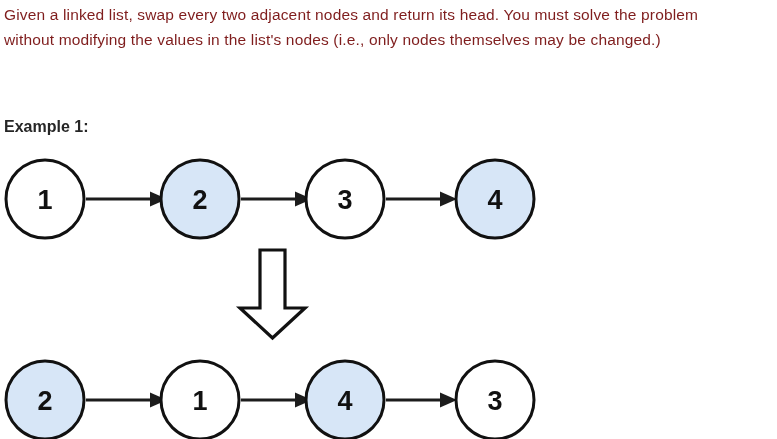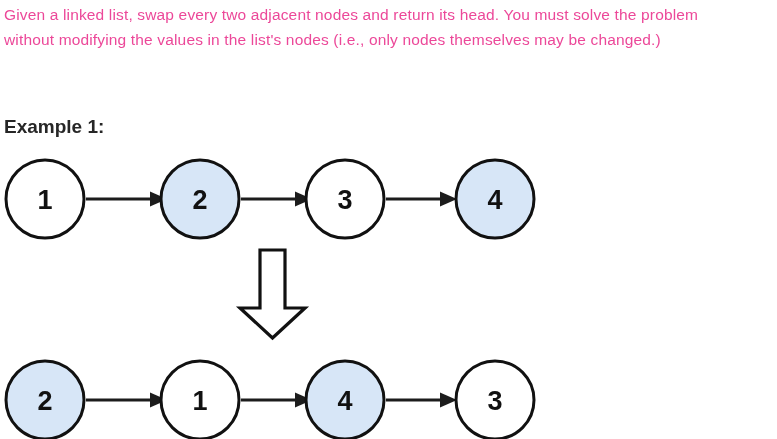--- a/index.html
+++ b/index.html
@@ -19,30 +19,30 @@
   }
 
   
   .problem-statement {
     position: absolute;
     left: 4px;
     top: 2px;
     width: 726px;
     font-size: 15.5px;
     line-height: 25px;
-    color: #ec4899;
+    color: #7f1d1d;
     letter-spacing: 0.01em;
   }
 
   
   .example-heading {
     position: absolute;
     left: 4px;
     top: 117px;
-    font-size: 19px;
+    font-size: 16px;
     line-height: 20px;
     font-weight: bold;
     color: #262626;
   }
 
   
   .diagram {
     position: absolute;
     left: 0px;
     top: 150px;

